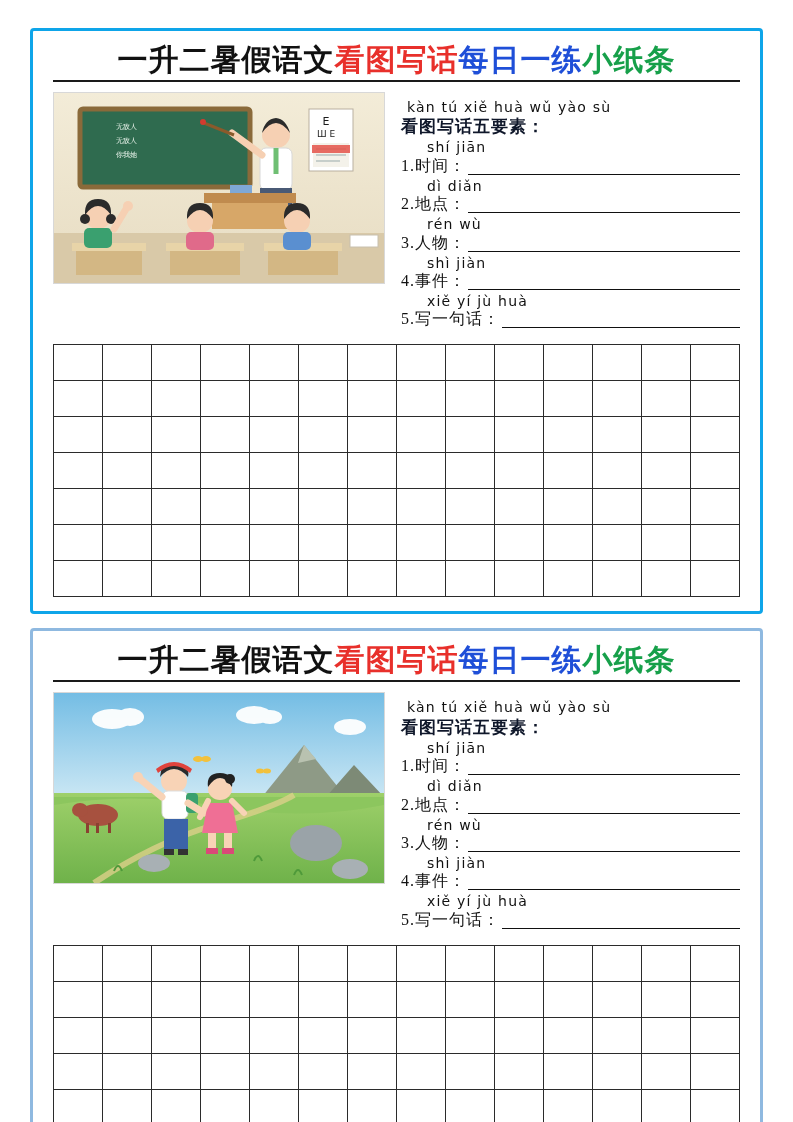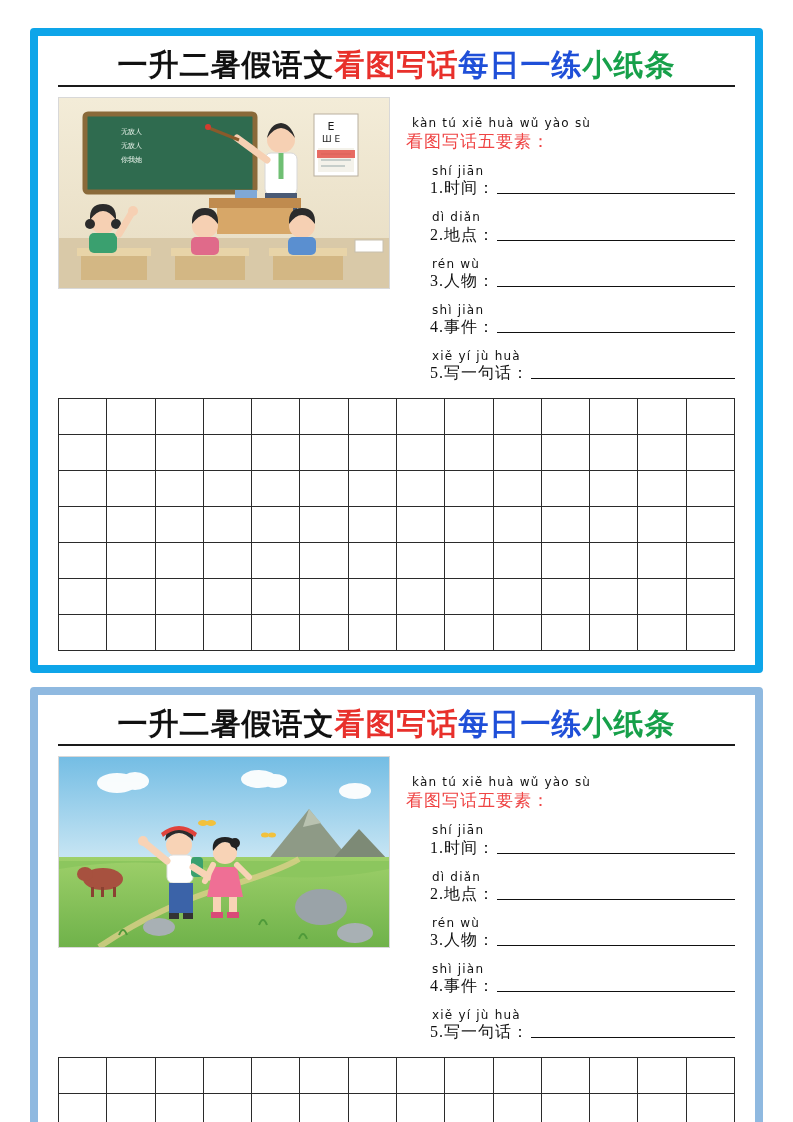--- a/index.html
+++ b/index.html
@@ -21,21 +21,21 @@
     box-sizing: border-box;
     padding: 28px 30px 0 30px;
     display: flex;
     flex-direction: column;
   }
 
   
   .worksheet {
     position: relative;
     box-sizing: border-box;
-    border: 8px solid #0ea5e9;
+    border: 3px solid #0ea5e9;
     border-radius: 4px;
     padding: 10px 14px 14px 14px;
     margin-bottom: 14px;
     background: #fff;
   }
   .worksheet.second {
     border-color: #8fb9e0;
   }
 
   
@@ -82,45 +82,44 @@
     flex: 1 1 auto;
     padding-top: 8px;
     min-width: 0;
   }
   .el-heading {
     text-align: left;
     margin-bottom: 2px;
   }
   .pinyin {
     font-family: "DejaVu Sans", sans-serif;
-    font-size: 12px;
+    font-size: 14px;
     color: #111;
     letter-spacing: 1.2px;
     line-height: 1.1;
     display: block;
-    margin-top: 12px;
   }
   .el-heading .pinyin { padding-left: 6px; }
   .el-heading .han {
     font-size: 17px;
-    font-weight: normal;
-    color: #ef4444;
+    font-weight: bold;
+    color: #0f172a;
     letter-spacing: 1px;
   }
 
   .el-item {
     margin-top: 2px;
   }
   .el-item .pinyin-row {
     padding-left: 26px;
   }
   .el-item .line-row {
     display: flex;
+    align-items: flex-end;
     white-space: nowrap;
-    margin-left: 24px;
   }
   .el-label {
     font-size: 16px;
     color: #111;
     letter-spacing: 1px;
     flex: 0 0 auto;
   }
   .blank {
     flex: 1 1 auto;
     border-bottom: 1.3px solid #111;

